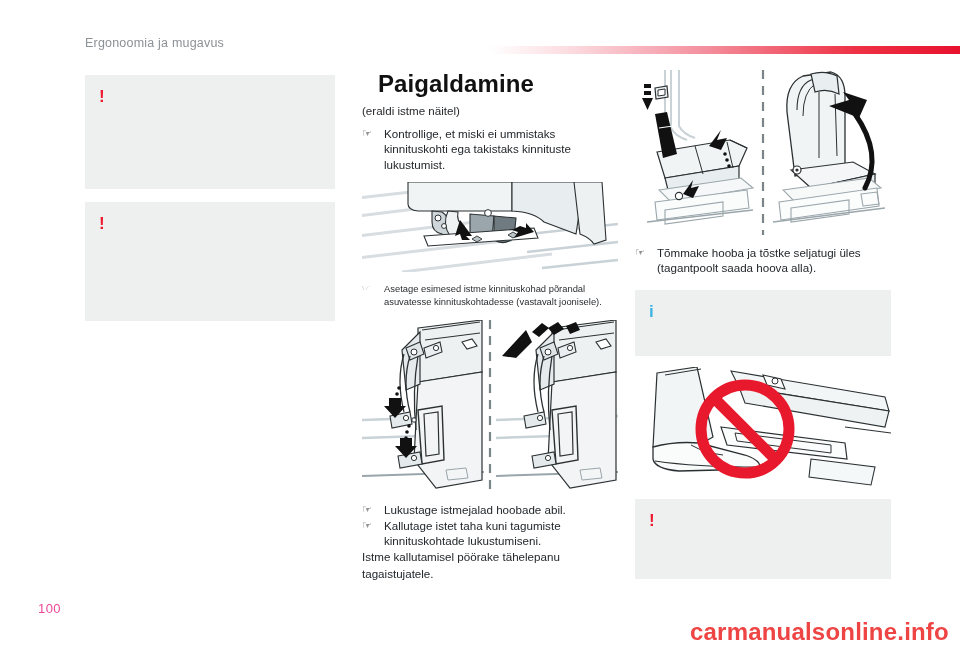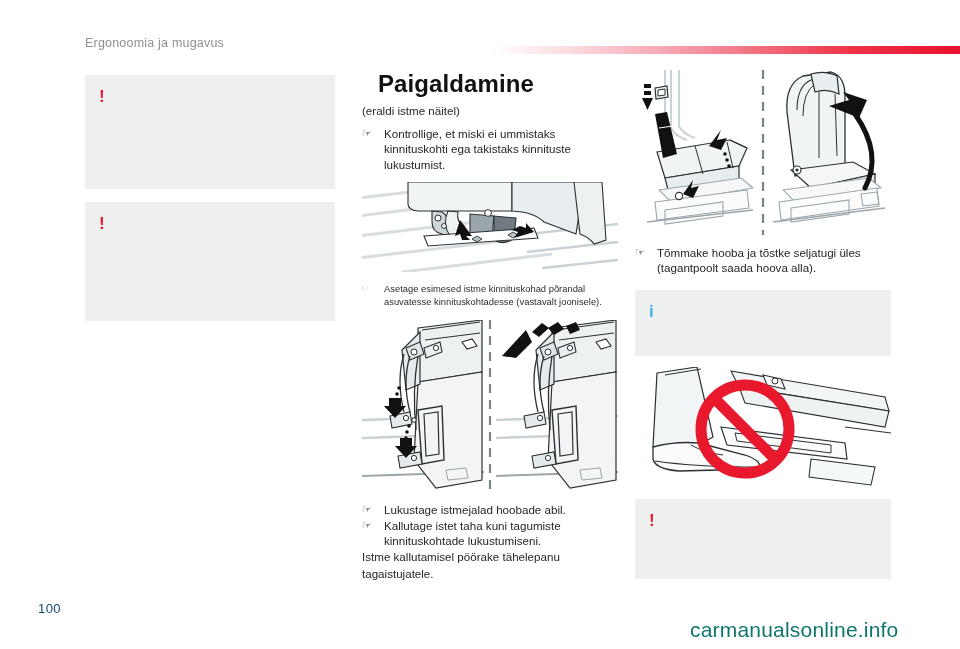--- a/index.html
+++ b/index.html
@@ -76,26 +76,27 @@
   }
   .caption-row .bullet-glyph{width:22px;flex:0 0 22px;font-size:9px;line-height:13px;}
 
   
   .fig{position:relative;overflow:hidden;background:#ffffff;}
   .fig svg{display:block;}
 
   
   .page-num{
     position:absolute;left:38px;top:601px;
-    font-size:13px;color:#0c4a6e;font-weight:normal;letter-spacing:.4px;
+    font-size:13px;color:#ec4899;font-weight:normal;letter-spacing:.4px;
   }
   .watermark{
     position:absolute;left:690px;top:618px;
-    font-size:21px;color:#0f766e;letter-spacing:.2px;
+    font-size:24px;color:#ef4444;letter-spacing:.2px;
     white-space:nowrap;
+    font-weight:bold;
   }
 </style>
 </head>
 <body>
 
 <div class="header">
   <div class="header-title">Ergonoomia ja mugavus</div>
   <div class="header-rule"></div>
 </div>
 

